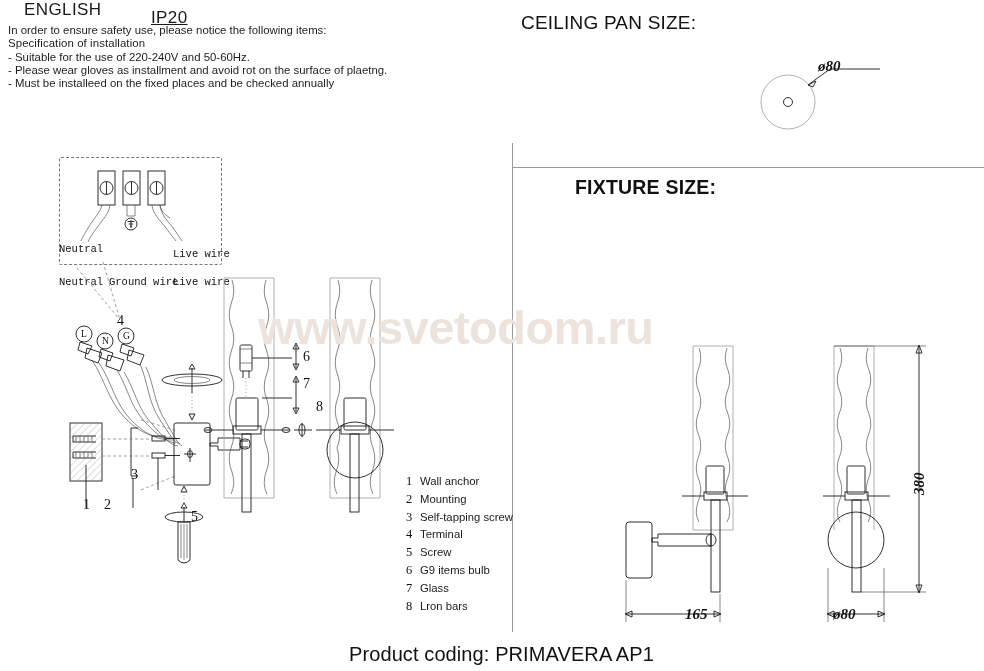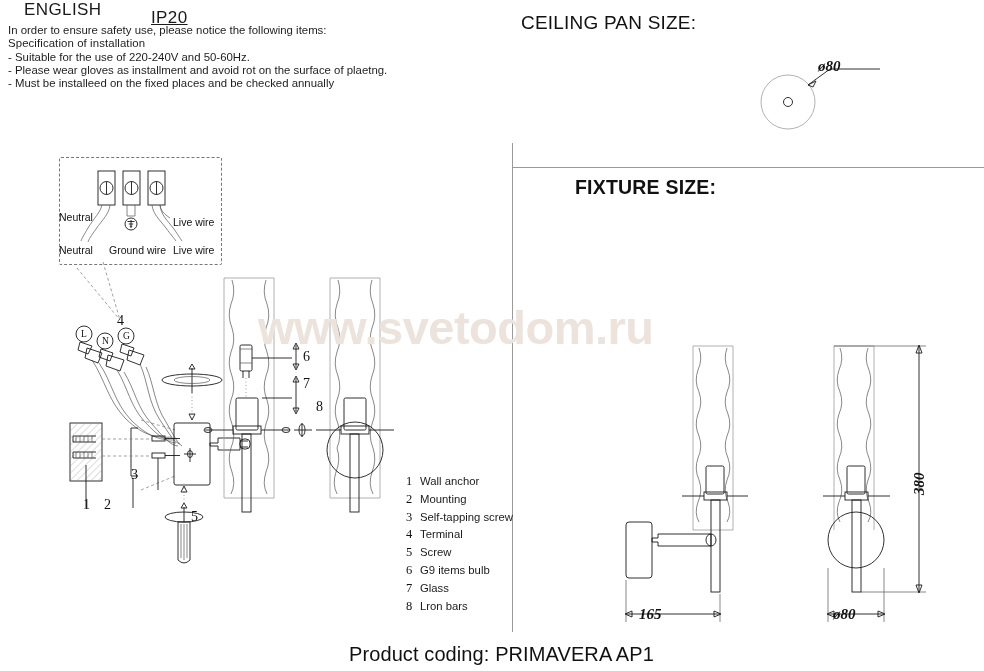--- a/index.html
+++ b/index.html
@@ -76,24 +76,25 @@
 
   
   #wiring-box {
     left: 59px; top: 157px; width: 163px; height: 108px;
     border: 1px dashed #777;
     background: transparent;
     border-radius: 2px;
   }
   .wire-label {
     position: absolute;
-    font-family: Liberation Sans, sans-serif;
+    font-family: Liberation Mono, monospace;
     font-size: 10.5px;
     color: #111;
     white-space: nowrap;
+    margin-top: 32px;
   }
 
   
   .callout {
     position: absolute;
     font-family: "Liberation Serif", serif;
     font-size: 14px;
     color: #111;
     z-index: 3;
   }
@@ -436,21 +437,21 @@
 
   <path class="ln" d="M56,238 L62,238 L62,234 L115,234 L115,246 L62,246 L62,242 L56,242 Z" fill="#fff"></path>
   <ellipse class="ln" cx="115" cy="240" rx="5" ry="6" fill="#fff"></ellipse>
 
   <line class="ln-thin" x1="30" y1="280" x2="30" y2="322"></line>
   <line class="ln-thin" x1="124" y1="294" x2="124" y2="322"></line>
   <line class="ln" x1="30" y1="314" x2="124" y2="314"></line>
   <path class="ln" d="M36,311 L29,314 L36,317 Z" fill="#1a1a1a"></path>
   <path class="ln" d="M118,311 L125,314 L118,317 Z" fill="#1a1a1a"></path>
 </svg>
-<span class="dim-text" style="left:639px; top:606px;font-family:Liberation Serif, serif;">165</span>
+<span class="dim-text" style="left:685px; top:606px;font-family:Liberation Serif, serif;">165</span>
 
 <svg class="abs" style="left:806px; top:300px;" width="180" height="330">
 
   <path class="ln-grey" d="M28,46 L28,230 M68,46 L68,230 M28,46 L68,46"></path>
   <path class="ln-thin" d="M34,48 q4,11 -1,22 q-4,11 1,22 q4,11 -1,22 q-4,11 1,22 q4,11 -1,22 q-4,11 1,22 q4,11 -1,22 q-4,11 1,20"></path>
   <path class="ln-thin" d="M62,48 q-4,11 1,22 q4,11 -1,22 q-4,11 1,22 q4,11 -1,22 q-4,11 1,22 q4,11 -1,22 q-4,11 1,22 q4,11 -1,20"></path>
 
   <rect class="ln" x="41" y="166" width="18" height="28" rx="1.5" fill="#fff"></rect>
   <rect class="ln" x="39" y="192" width="23" height="8" fill="#fff"></rect>
   <line class="ln" x1="17" y1="196" x2="39" y2="196"></line>

